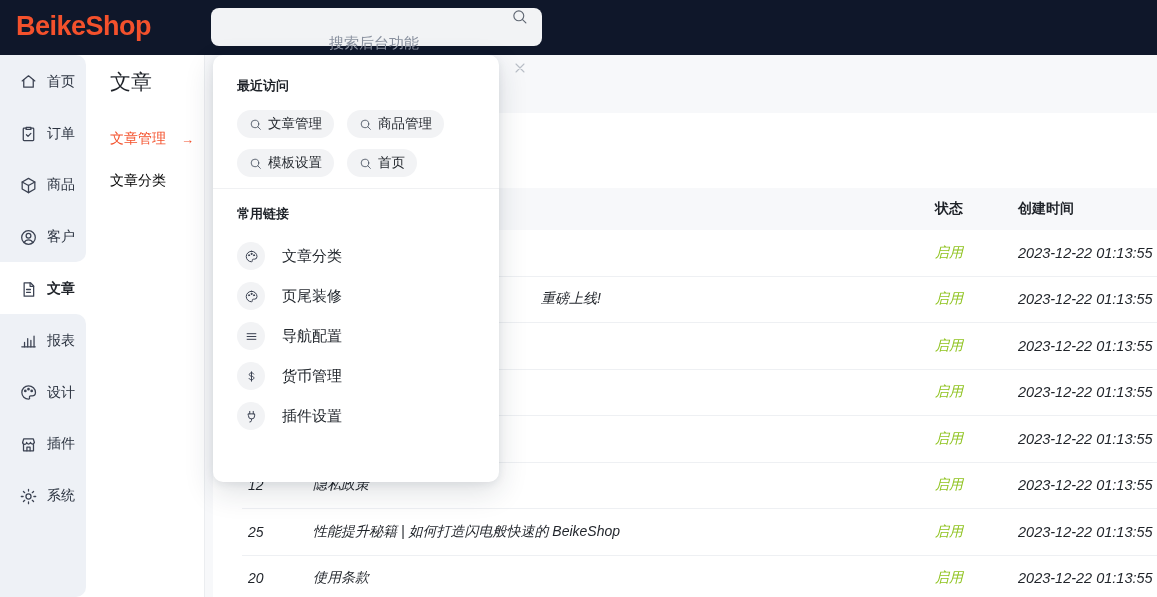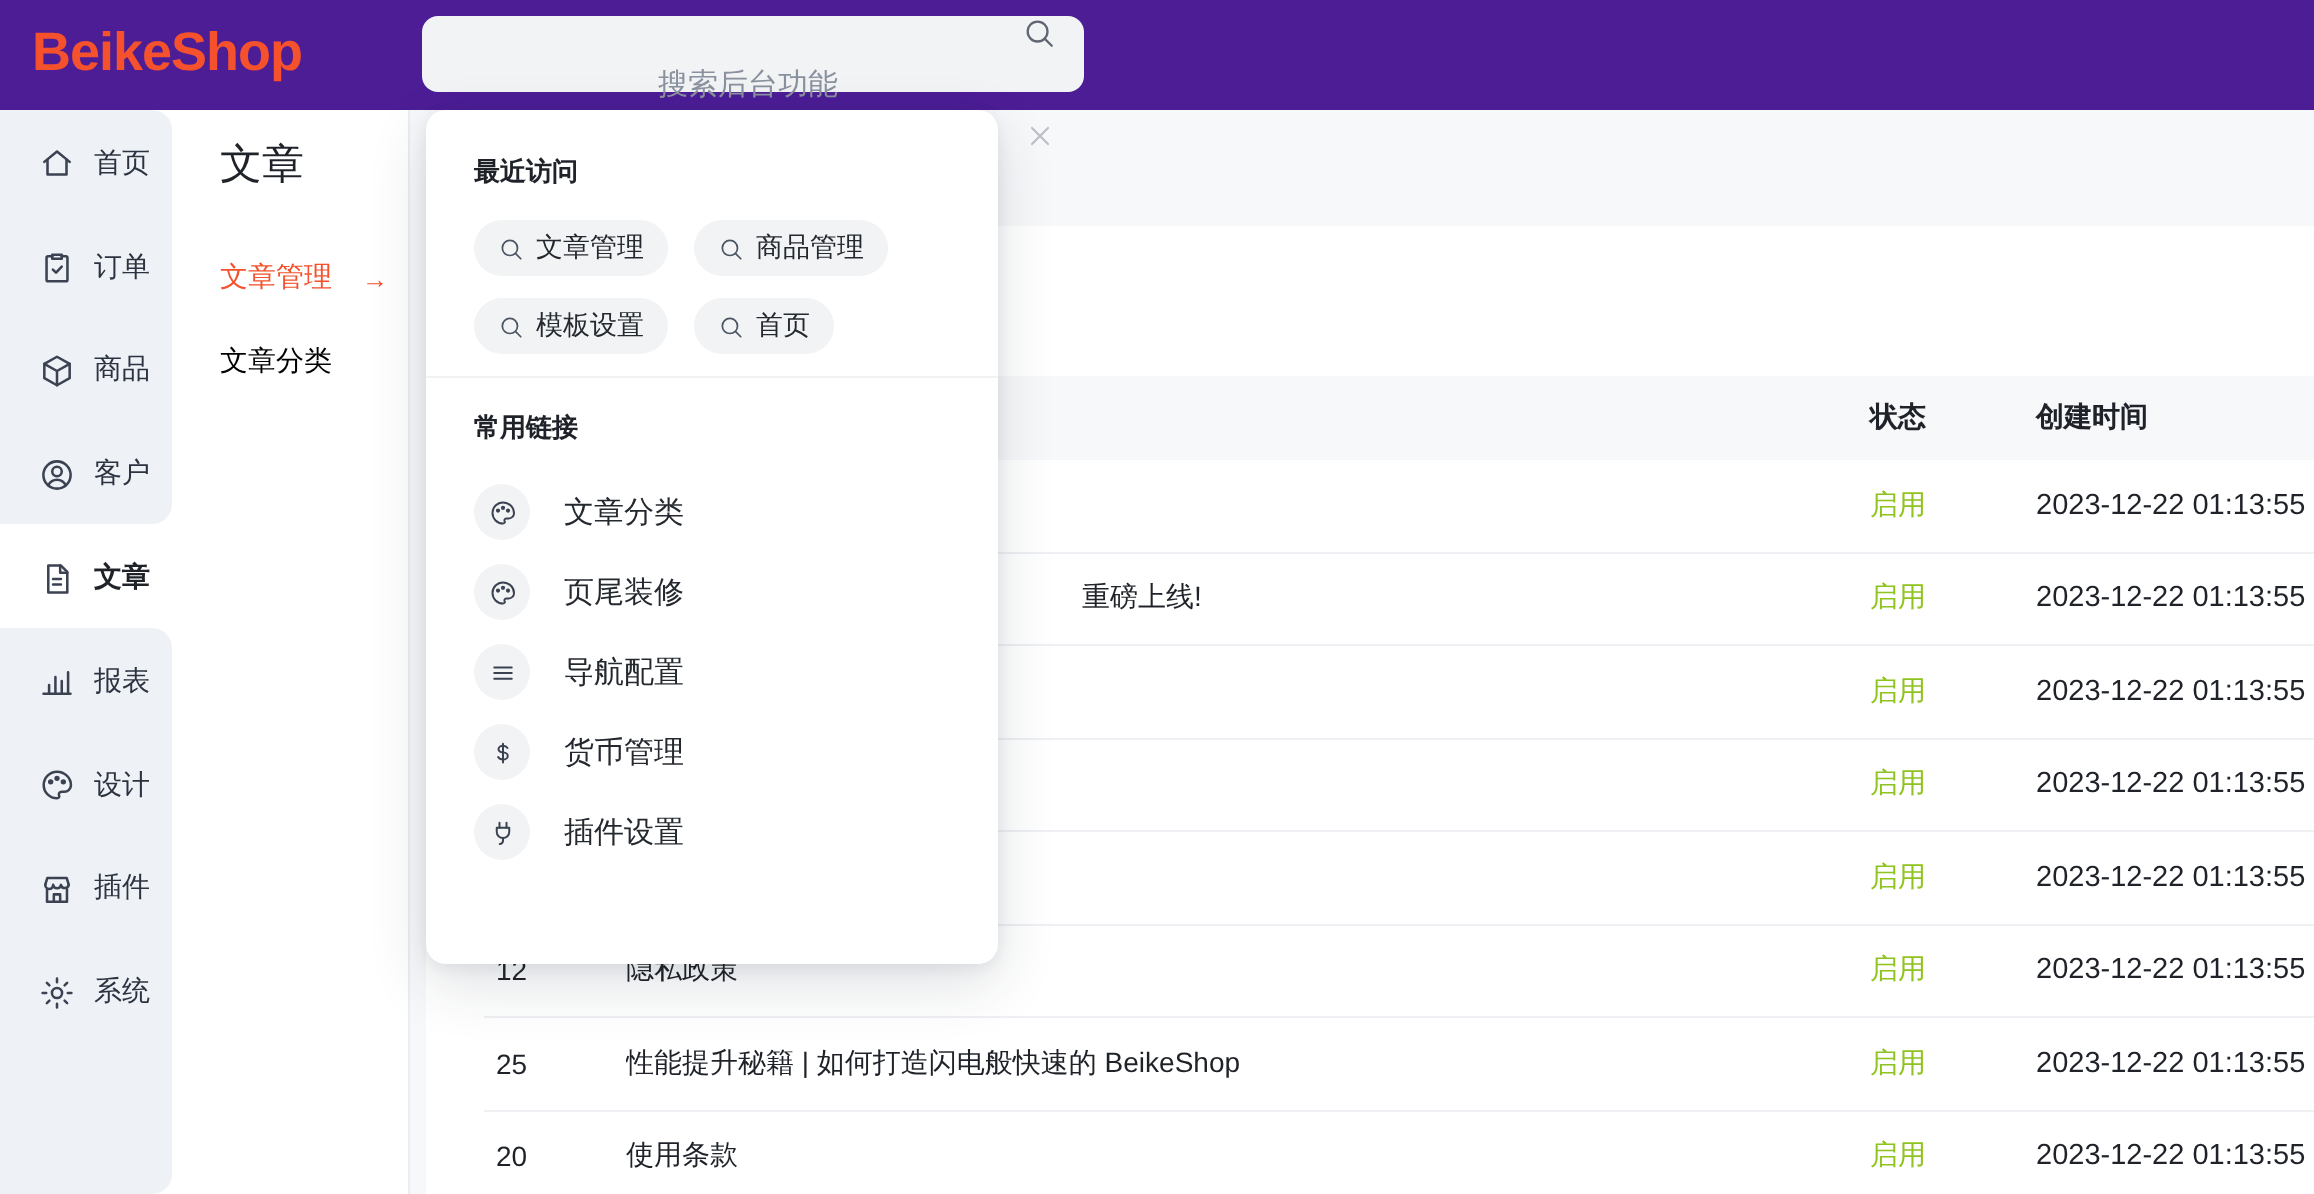--- a/index.html
+++ b/index.html
@@ -8,21 +8,21 @@
     position: relative;
     font-family: "Liberation Sans", "DejaVu Sans", sans-serif;
     background: #ffffff;
     color: #24292f;
     overflow: hidden;
   }
   .icon { display:inline-flex; align-items:center; justify-content:center; }
   .icon svg { display:block; }
 
   
-  .header { position:absolute; top:0; left:0; right:0; height:55px; background:#4c1d95; z-index:5; }
+  .header { position:absolute; top:0; left:0; right:0; height:55px; background:#0f172a; z-index:5; }
   .logo {
     position:absolute; left:16px; top:11px;
     font-size:27px; font-weight:bold; letter-spacing:-0.5px;
     color:#f4512c;
   }
   .searchbox {
     position:absolute; left:211px; top:8px; width:331px; height:38px;
     background:#f2f3f5; border-radius:8px;
     display:flex; align-items:flex-end; gap:9px; padding:0 14px;flex-direction:column;
   }
@@ -67,21 +67,21 @@
   .table-header { position:absolute; top:75px; left:0; right:0; height:42px; background:#f7f8fa; }
   .grid-cols {
     margin-left:29px; padding-left:6px; height:100%;
     display:grid; grid-template-columns:65px 622px 83px 1fr; align-items:center;
   }
   .table-header .cell { font-size:14px; font-weight:bold; color:#1f2329; }
   .rows { position:absolute; top:117px; left:29px; right:0; }
   .trow {
     height:46.5px; border-bottom:1px solid #eef0f3;
     display:grid; grid-template-columns:65px 622px 83px 1fr; align-items:center;
-    padding-left:6px; font-size:14px; color:#1f2329; cursor:pointer;
+    padding-left:6px; font-size:14px; color:#1f2329; cursor:pointer;font-style:italic;
   }
   .trow .title-cell { white-space:nowrap; overflow:hidden; }
   .trow .status-cell { font-size:14px; }
   .trow .created-cell { font-size:14.5px; }
 
   
   .popup {
     position:absolute; left:213px; top:55px; width:286px; height:427px;
     background:#fff; border-radius:10px; z-index:10;
     box-shadow:0 10px 30px rgba(30,40,60,.14), 0 2px 8px rgba(30,40,60,.08);

